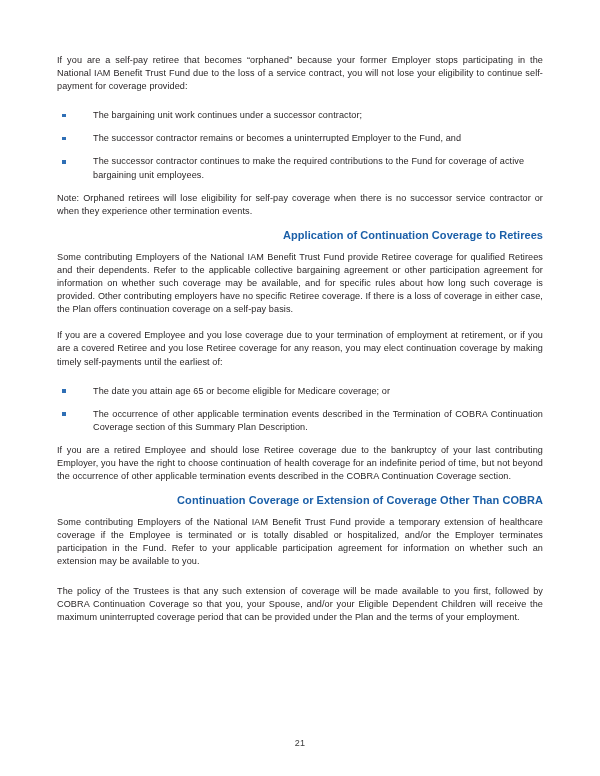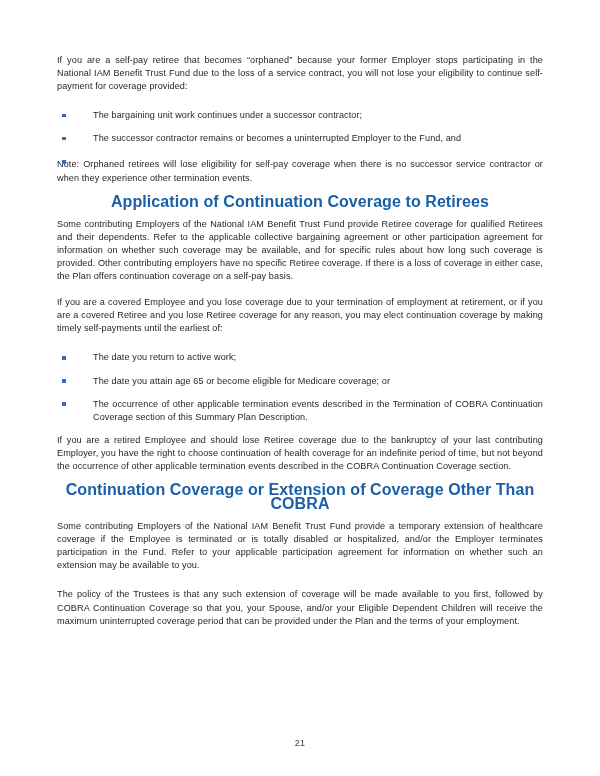--- a/index.html
+++ b/index.html
@@ -37,26 +37,26 @@
     margin: 0 0 10px 0;
     font-size: 9.1px;
     line-height: 13.1px;
     text-align: justify;
     color: #231f20;
     letter-spacing: 0.01em;
   }
 
   h2.section-heading {
     margin: 8px 0 9px 0;
-    font-size: 16px;
+    font-size: 11px;
     line-height: 14px;
     font-weight: bold;
     color: #1b5fa8;
     letter-spacing: 0.005em;
-    text-align: center;
+    text-align: right;
   }
 
   ul.bullet-list {
     list-style: none;
     margin: 16px 0 7px 0;
     padding: 0;
   }
 
   ul.bullet-list li {
     position: relative;
@@ -118,40 +118,37 @@
       <li>
         <span class="bullet-marker"></span>
         <span>The bargaining unit work continues under a successor contractor;</span>
       </li>
       <li>
         <span class="bullet-marker"></span>
         <span>The successor contractor remains or becomes a uninterrupted Employer to the Fund, and</span>
       </li>
       <li>
         <span class="bullet-marker"></span>
+        <span>The successor contractor continues to make the required contributions to the Fund for coverage of active bargaining unit employees.</span>
       </li>
     </ul>
 
     <div class="block-gap-sm"></div>
 
     <p class="body-text"><span class="note-label">Note:</span><span> Orphaned retirees will lose eligibility for self-pay coverage when there is no successor service contractor or when they experience other termination events.</span></p>
 
     <h2 class="section-heading">Application of Continuation Coverage to Retirees</h2>
 
     <p class="body-text">Some contributing Employers of the National IAM Benefit Trust Fund provide Retiree coverage for qualified Retirees and their dependents. Refer to the applicable collective bargaining agreement or other participation agreement for information on whether such coverage may be available, and for specific rules about how long such coverage is provided. Other contributing employers have no specific Retiree coverage. If there is a loss of coverage in either case, the Plan offers continuation coverage on a self-pay basis.</p>
 
     <div class="block-gap-sm"></div>
 
     <p class="body-text">If you are a covered Employee and you lose coverage due to your termination of employment at retirement, or if you are a covered Retiree and you lose Retiree coverage for any reason, you may elect continuation coverage by making timely self-payments until the earliest of:</p>
 
     <ul class="bullet-list justified">
-      <li>
-        <span class="bullet-marker"></span>
-        <span>The date you return to active work;</span>
-      </li>
       <li>
         <span class="bullet-marker"></span>
         <span>The date you attain age 65 or become eligible for Medicare coverage; or</span>
       </li>
       <li>
         <span class="bullet-marker"></span>
         <span>The occurrence of other applicable termination events described in the Termination of COBRA Continuation Coverage section of this Summary Plan Description.</span>
       </li>
     </ul>
 

